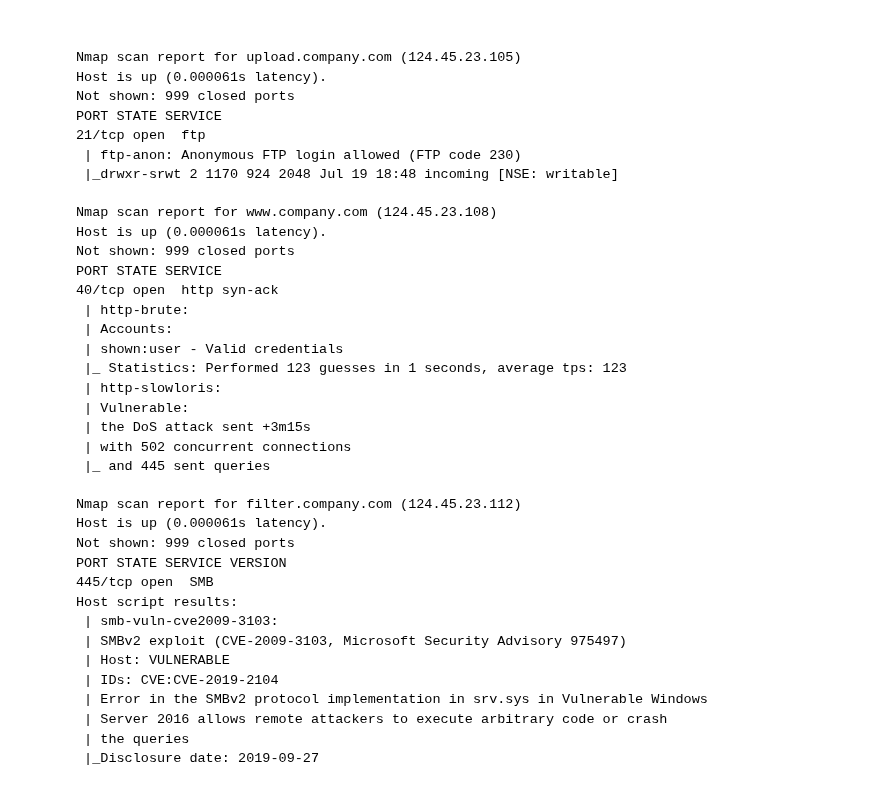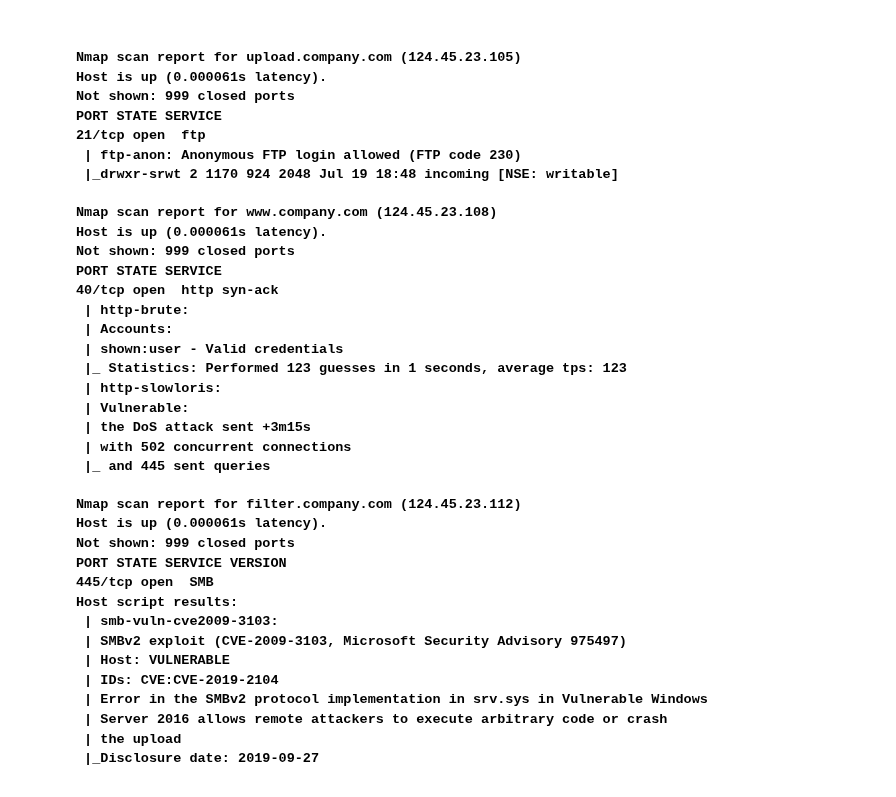--- a/index.html
+++ b/index.html
@@ -1,19 +1,18 @@
 <!DOCTYPE html>
 <html><head>
   <meta charset="utf-8">
   <style>
     * {
       margin: 12px;
       padding: 0;
       box-sizing: border-box;
-      font-weight: bold;
     }
     body {
       background-color: #ffffff;
       font-family: 'Courier New', Courier, monospace;
       font-size: 13.5px;
       color: #000000;
       padding: 12px 16px;
       width: 896px;
       min-height: 797px;
     }
@@ -54,15 +53,15 @@
 <span>Not shown: 999 closed ports</span>
 <span>PORT STATE SERVICE VERSION</span>
 <span>445/tcp open  SMB</span>
 <span>Host script results:</span>
 <span> | smb-vuln-cve2009-3103:</span>
 <span> | SMBv2 exploit (CVE-2009-3103, Microsoft Security Advisory 975497)</span>
 <span> | Host: VULNERABLE</span>
 <span> | IDs: CVE:CVE-2019-2104</span>
 <span> | Error in the SMBv2 protocol implementation in srv.sys in Vulnerable Windows</span>
 <span> | Server 2016 allows remote attackers to execute arbitrary code or crash</span>
-<span> | the upload</span>
+<span> | the queries</span>
 <span> |_Disclosure date: 2019-09-27</span>
 </div></div>
 
 </body></html>

